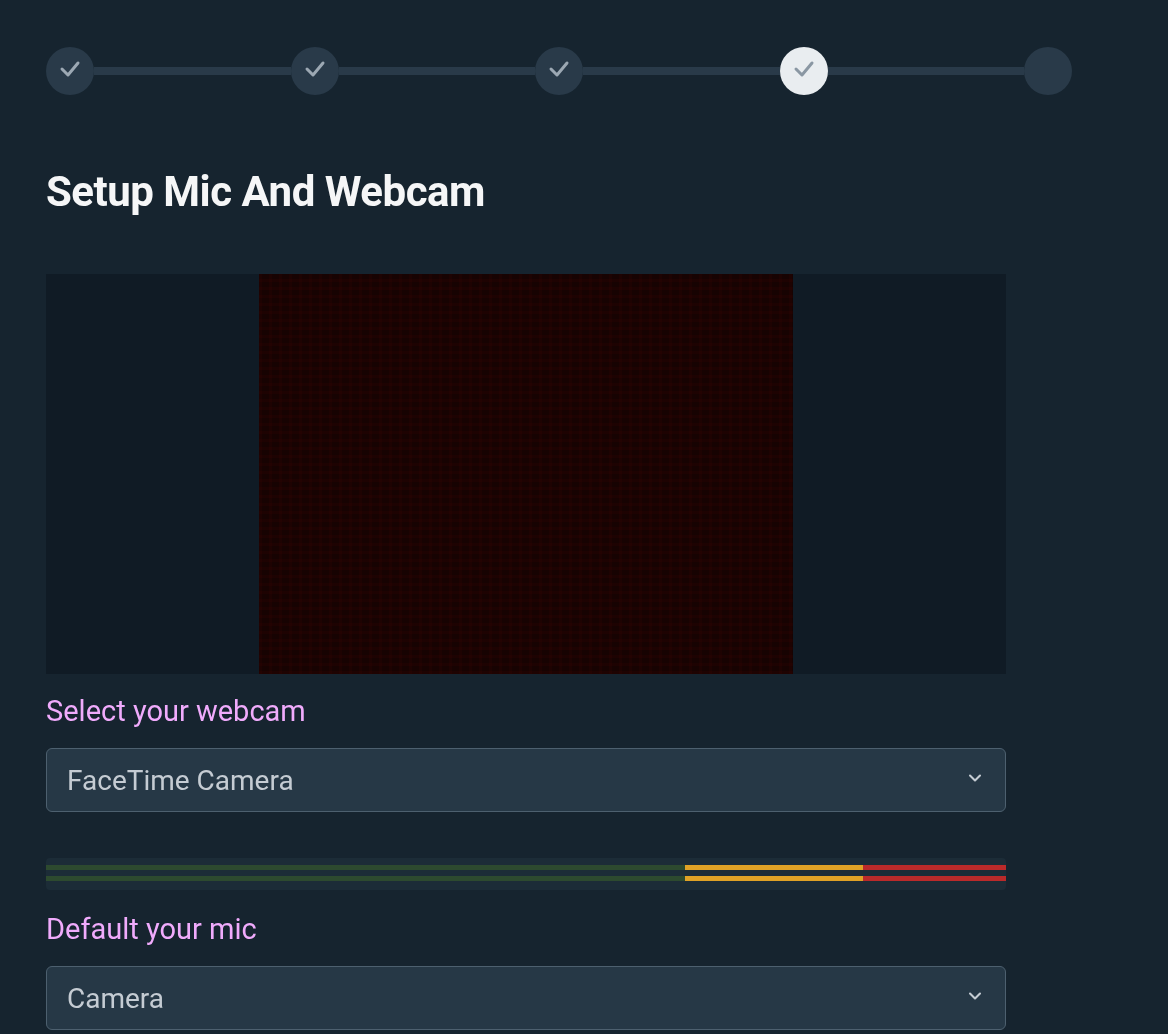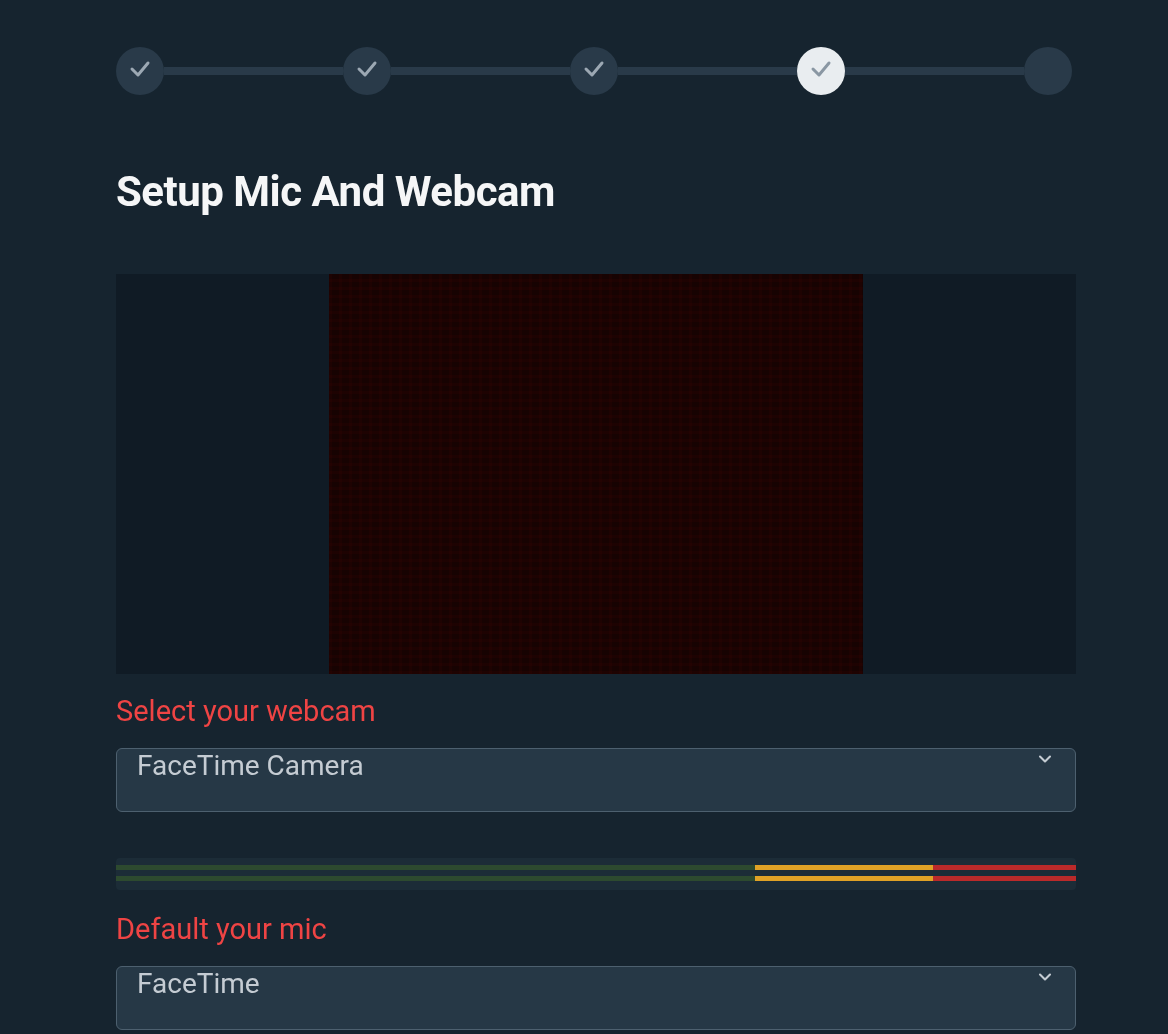--- a/index.html
+++ b/index.html
@@ -5,21 +5,21 @@
   * { box-sizing: border-box; margin: 0; padding: 0; }
   body {
     background: #16242f;
     font-family: -apple-system, BlinkMacSystemFont, "Segoe UI", Roboto, Helvetica, Arial, sans-serif;
     width: 1168px;
     height: 1034px;
     overflow: hidden;
     color: #bcc5cc;
   }
   .container {
-    padding: 47px 96px 0 116px;
+    padding: 47px 96px 0 46px;
   }
   
   .stepper {
     display: flex;
     align-items: center;
     width: 100%;
     margin-bottom: 72px;
   }
   .step-circle {
     width: 48px;
@@ -67,38 +67,38 @@
     width: 534px;
     height: 100%;
     background:
       repeating-linear-gradient(0deg, rgba(80,0,0,0.12) 0 3px, transparent 3px 8px),
       repeating-linear-gradient(90deg, rgba(80,0,0,0.12) 0 3px, transparent 3px 10px),
       #170302;
   }
   
   .field-label {
     font-size: 29px;
-    color: #ef4444;
+    color: #f0abfc;
     margin-bottom: 20px;
     font-weight: 400;
   }
   
   .select-wrapper {
     position: relative;
     width: 960px;
     margin-bottom: 46px;
   }
   .select-box {
     width: 100%;
     height: 64px;
     background: #263846;
     border: 1px solid #4d606f;
     border-radius: 6px;
     display: flex;
-    align-items: flex-start;
+    align-items: center;
     padding: 0 20px;
     cursor: pointer;
   }
   .select-value {
     font-size: 28px;
     color: #c5ccd3;
     flex: 1;
   }
   .select-chevron {
     flex-shrink: 0;
@@ -197,21 +197,21 @@
   <div class="mic-meter">
     <div class="meter-seg seg-green"></div>
     <div class="meter-seg seg-yellow"></div>
     <div class="meter-seg seg-red"></div>
   </div>
 
   <div class="field-label">Default your mic</div>
 
   <div class="select-wrapper">
     <div class="select-box">
-      <span class="select-value">FaceTime</span>
+      <span class="select-value">Camera</span>
       <span class="select-chevron">
         <svg width="20" height="20" viewBox="0 0 24 24" fill="none">
             <path d="M6 9 L12 15 L18 9" stroke="#c5ccd3" stroke-width="2.5" stroke-linecap="round" stroke-linejoin="round"></path>
           </svg>
       </span>
     </div>
   </div>
 
 </div>
 

